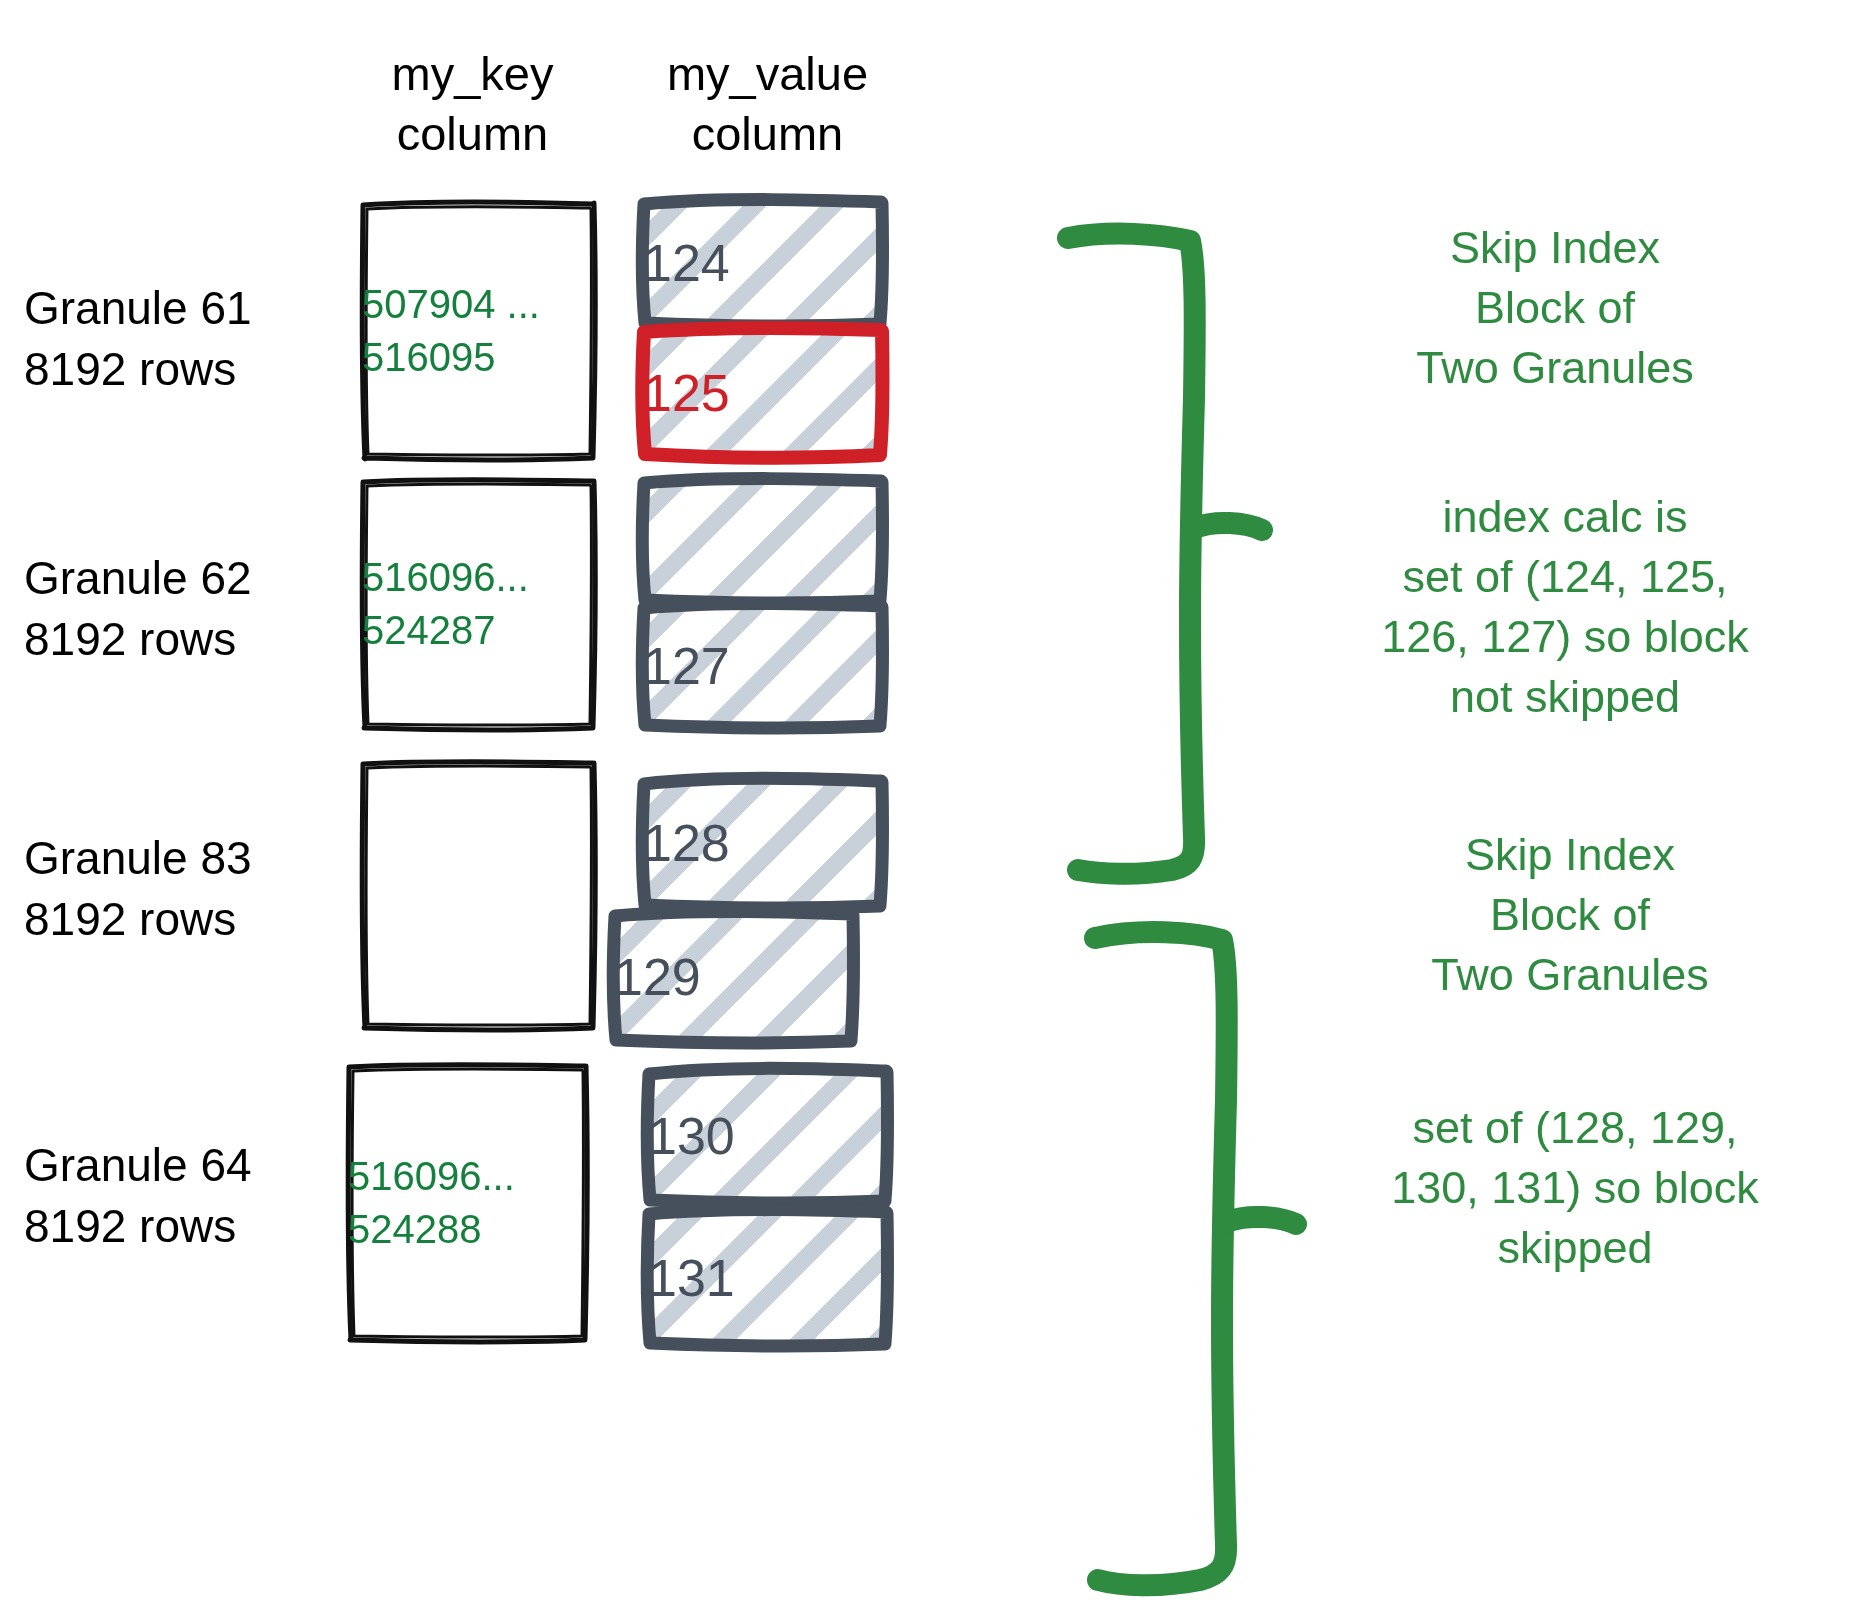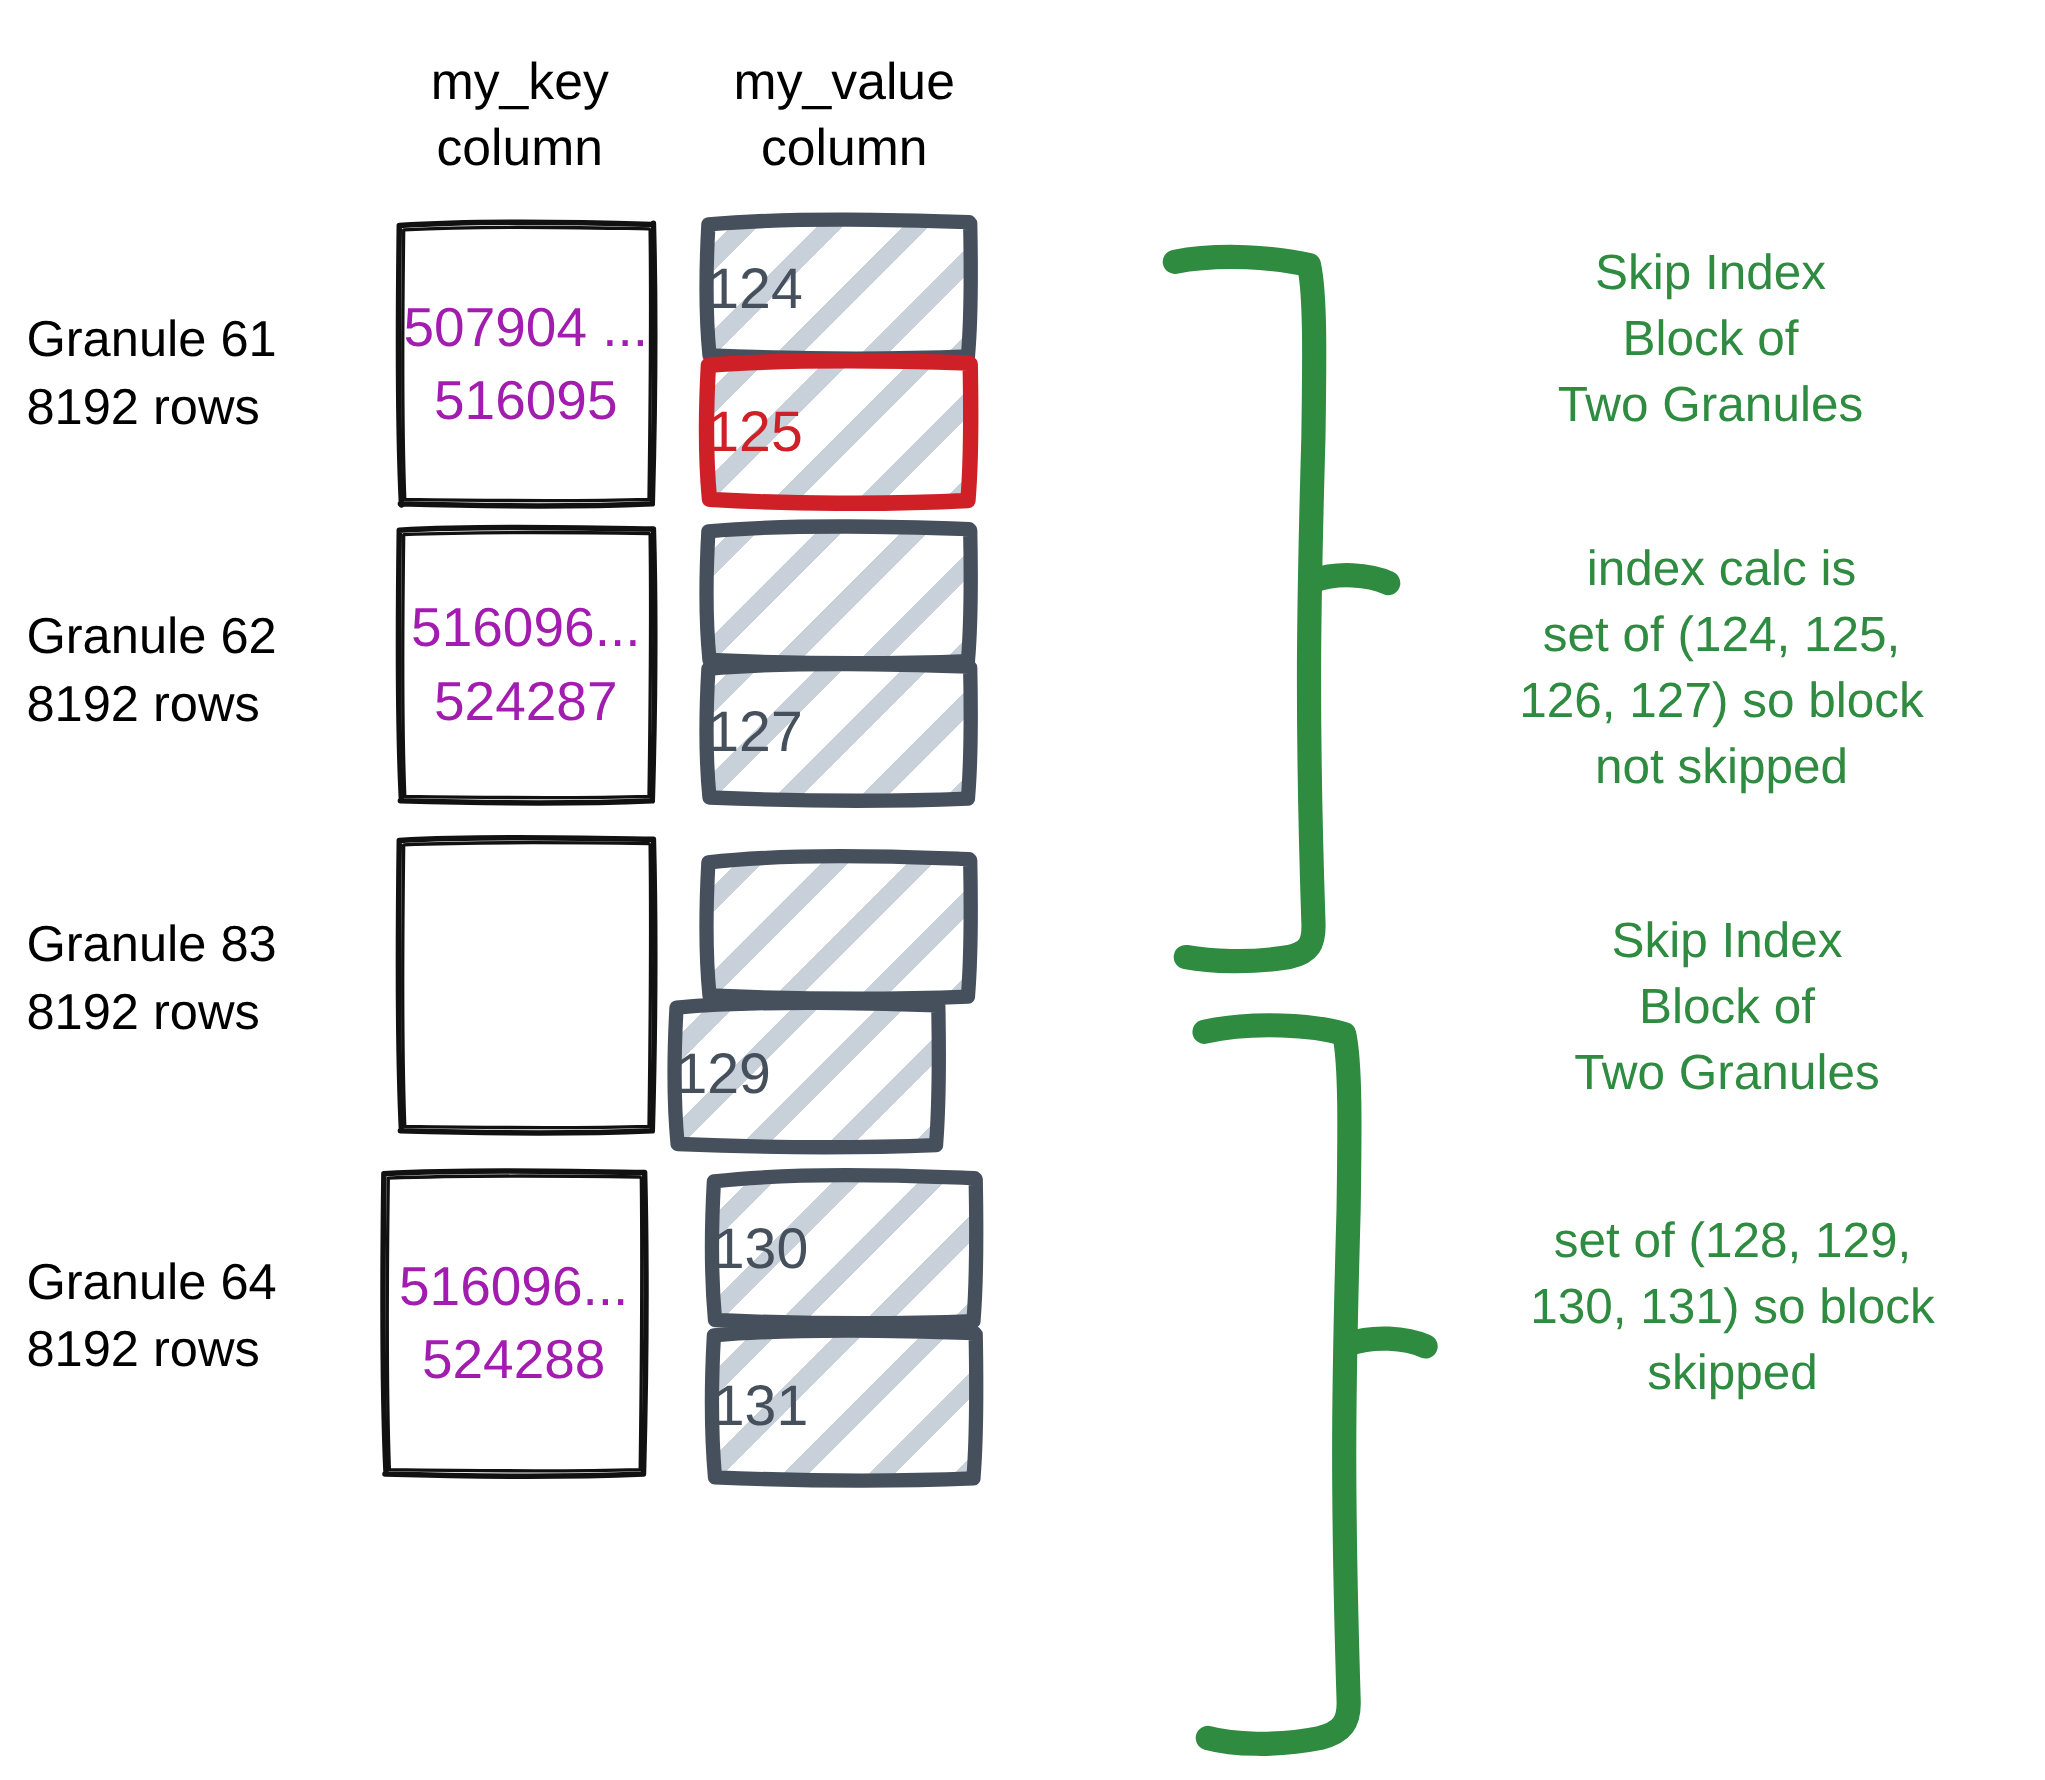--- a/index.html
+++ b/index.html
@@ -51,24 +51,23 @@
     left: -14px; top: -14px;
     width: calc(100% + 28px);
     height: calc(100% + 28px);
     overflow: visible;
   }
   .key-val {
     position: absolute;
     left: 0; right: 0;
     top: 50%;
     transform: translateY(-50%);
-    text-align: center;
-    font-size: 50px;
+    font-size: 40px;
     line-height: 1.33;
-    color: #a21caf;
+    color: #15803d;
     white-space: pre-line;
     z-index: 2;
   }
 
   
   .val-box {
     position: absolute;
     box-sizing: border-box;
     background-color: #ffffff;
     background-image: repeating-linear-gradient(
@@ -193,20 +192,21 @@
     <path d="M19,20 C95,17 178,18 242,19 M243,20 C244,98 243,202 242,275
              M242,276 C172,278 86,277 20,276 M20,276 C17,196 18,98 19,20" fill="none" stroke="#111111" stroke-width="3" stroke-linecap="round"></path>
   </svg>
 </div>
 
 <div class="val-box" style="left:643px; top:778px; width:238px; height:130px;">
   <svg class="sketch" viewBox="0 0 274 166" preserveAspectRatio="none">
     <path d="M19,24 C100,15 196,19 256,21 M257,22 C258,72 257,120 255,145
              M255,146 C180,149 90,148 20,145 M20,145 C16,104 17,60 19,24" fill="none" stroke="#46505c" stroke-width="13" stroke-linejoin="round" stroke-linecap="round"></path>
   </svg>
+  <div class="val-num">128</div>
 </div>
 
 <div class="val-box" style="left:614px; top:912px; width:238px; height:130px;">
   <svg class="sketch" viewBox="0 0 274 166" preserveAspectRatio="none">
     <path d="M19,22 C100,15 196,18 256,20 M257,21 C258,72 257,120 255,146
              M255,147 C180,150 90,149 20,146 M20,146 C16,104 17,58 19,22" fill="none" stroke="#46505c" stroke-width="13" stroke-linejoin="round" stroke-linecap="round"></path>
   </svg>
   <div class="val-num">129</div>
 </div>
 

